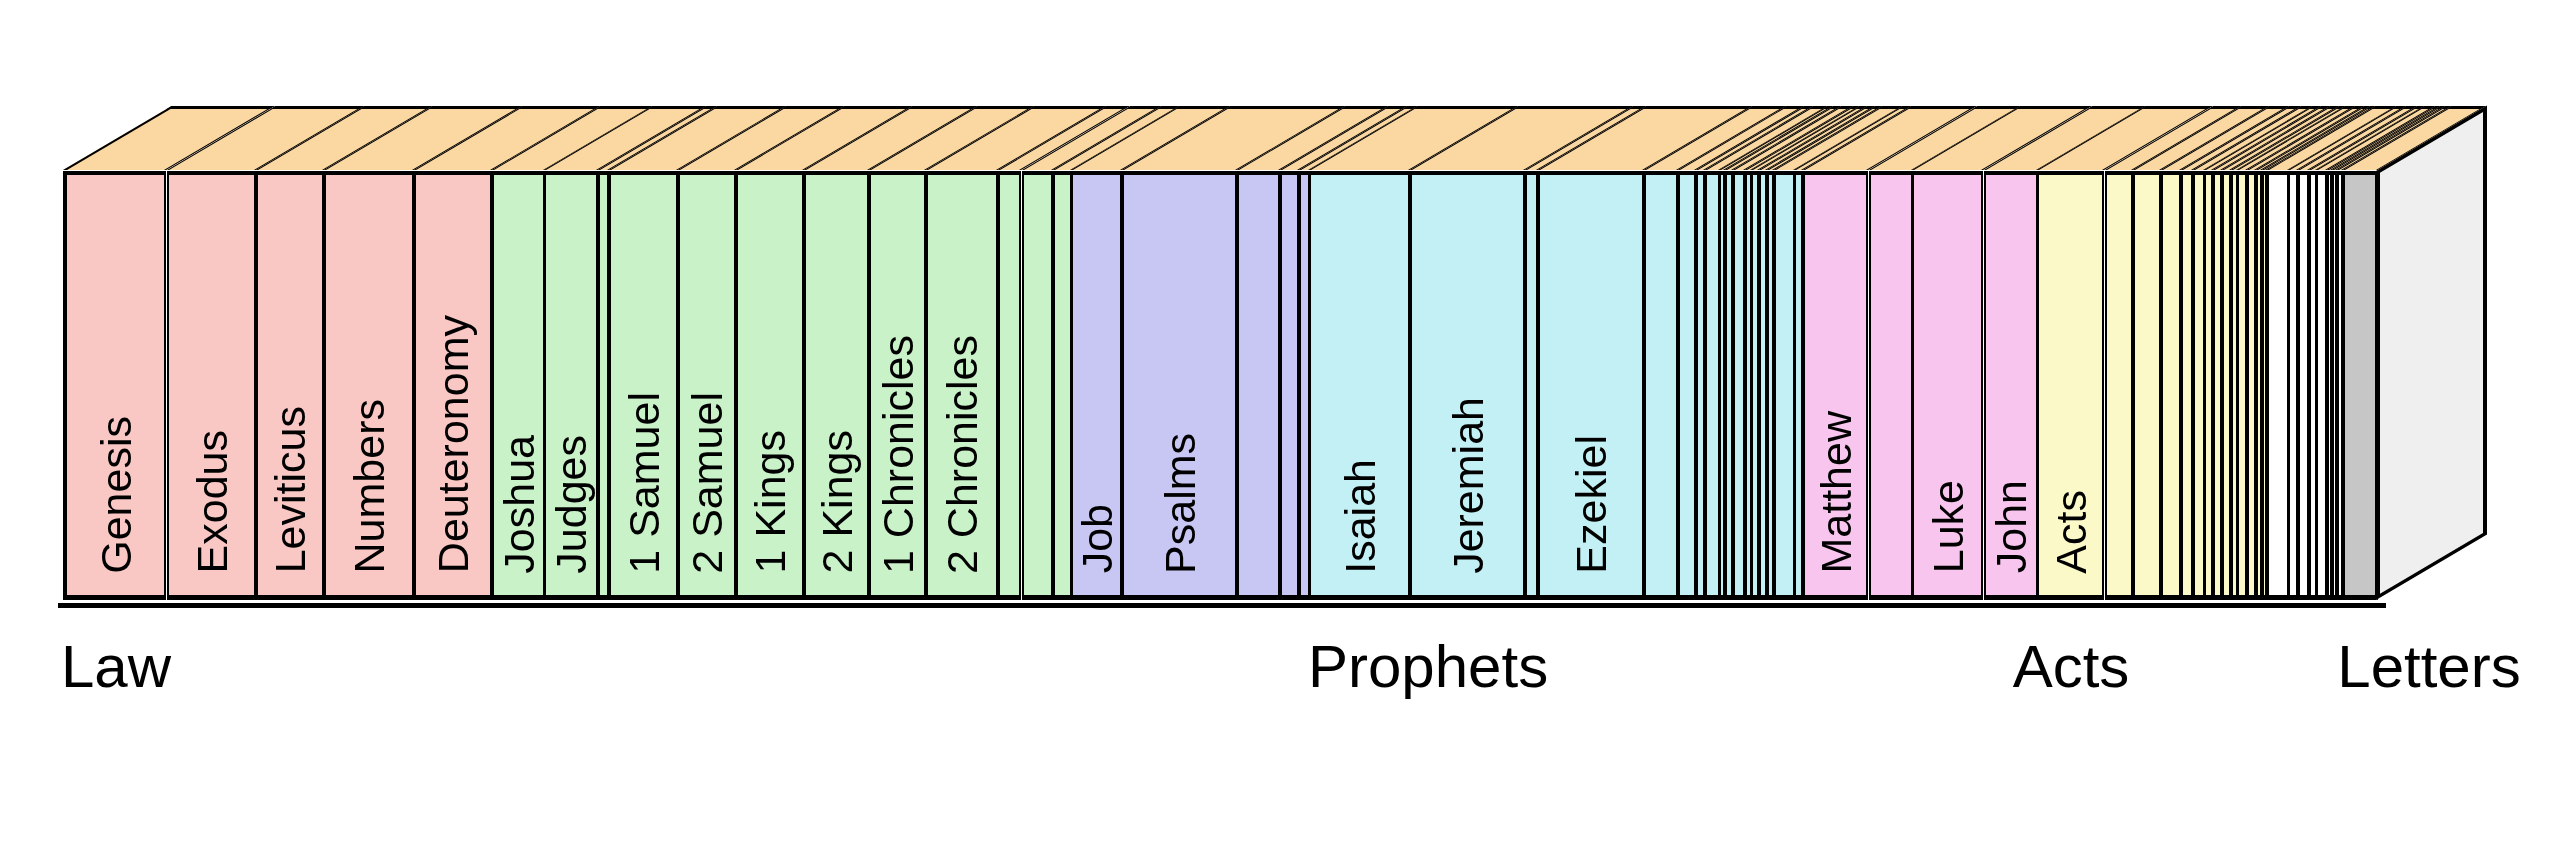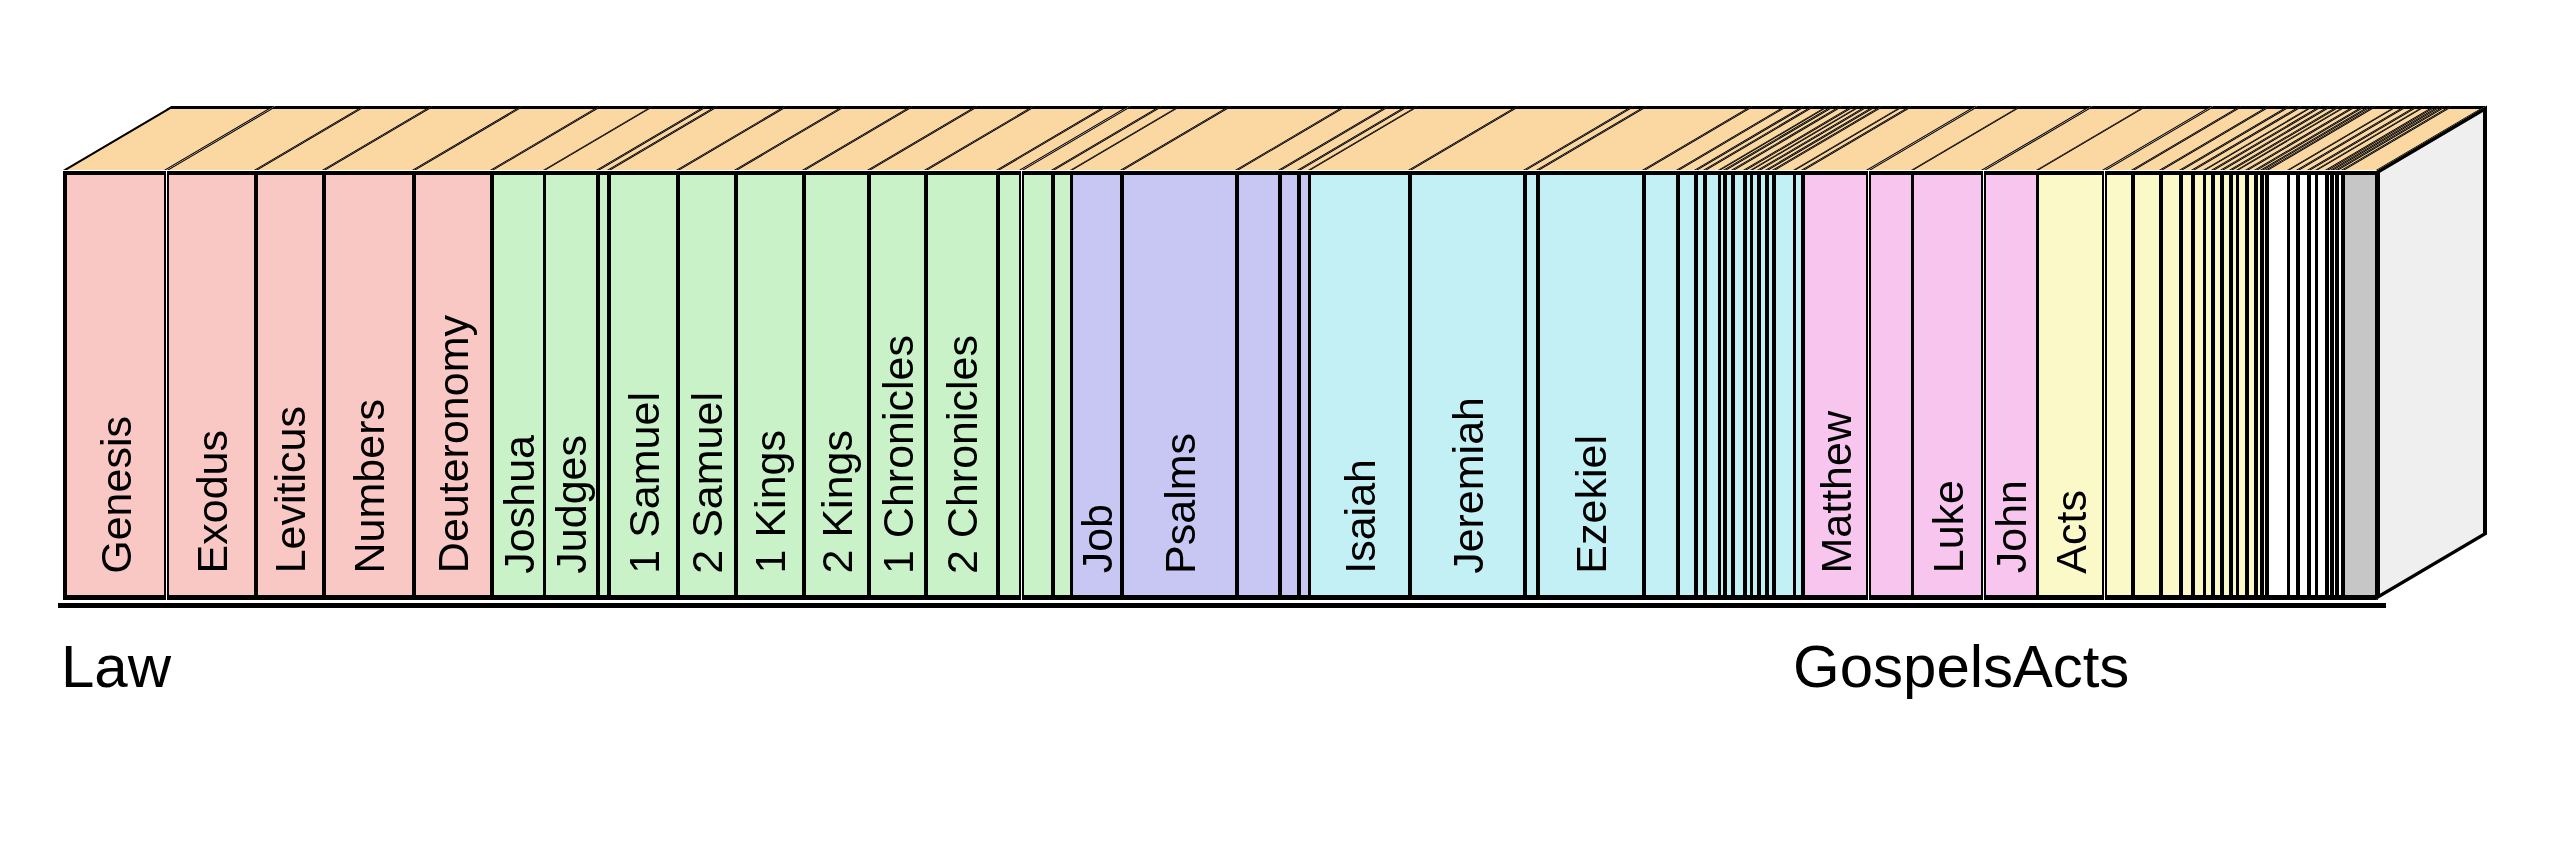--- a/index.html
+++ b/index.html
@@ -205,16 +205,17 @@
     <div class="spine" style="left: 2327px; width: 4.9px; background: rgb(255, 255, 255);"></div>
     <div class="top-face" style="left: 2332px; width: 4.9px; background: rgb(251, 216, 162);"></div>
     <div class="spine" style="left: 2332px; width: 4.9px; background: rgb(255, 255, 255);"></div>
     <div class="top-face" style="left: 2337px; width: 5.9px; background: rgb(251, 216, 162);"></div>
     <div class="spine" style="left: 2337px; width: 5.9px; background: rgb(255, 255, 255);"></div>
     <div class="top-face" style="left: 2343px; width: 35px; background: rgb(251, 216, 162);"></div>
     <div class="spine" style="left: 2343px; width: 35px; background: rgb(198, 198, 198); border-right-width: 3.9px;"></div>
     <div class="front-cover" style="left: 2376px; background: rgb(239, 239, 239);"></div>
     <div class="shelf-line" style="left: 58px; width: 2328px;"></div>
     <div class="section-label" style="left: 61px;">Law</div>
-    <div class="section-label" style="left: 1793px;">Gospels</div>
+    <div class="section-label" style="left: 1308px;">Prophets</div>
     <div class="section-label" style="left: 2071px; transform: translateX(-50%);">Acts</div>
+    <div class="section-label" style="left: 2429px; transform: translateX(-50%);">Letters</div>
   </div>
 
 
 </body></html>

